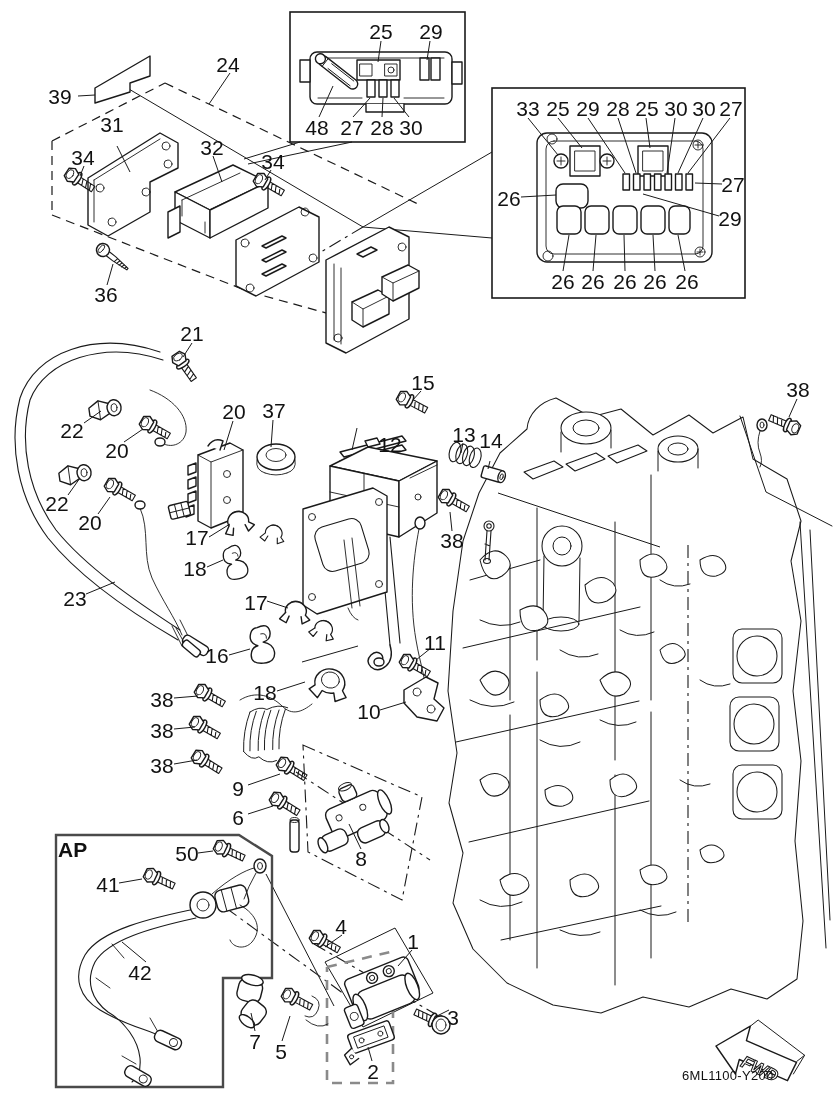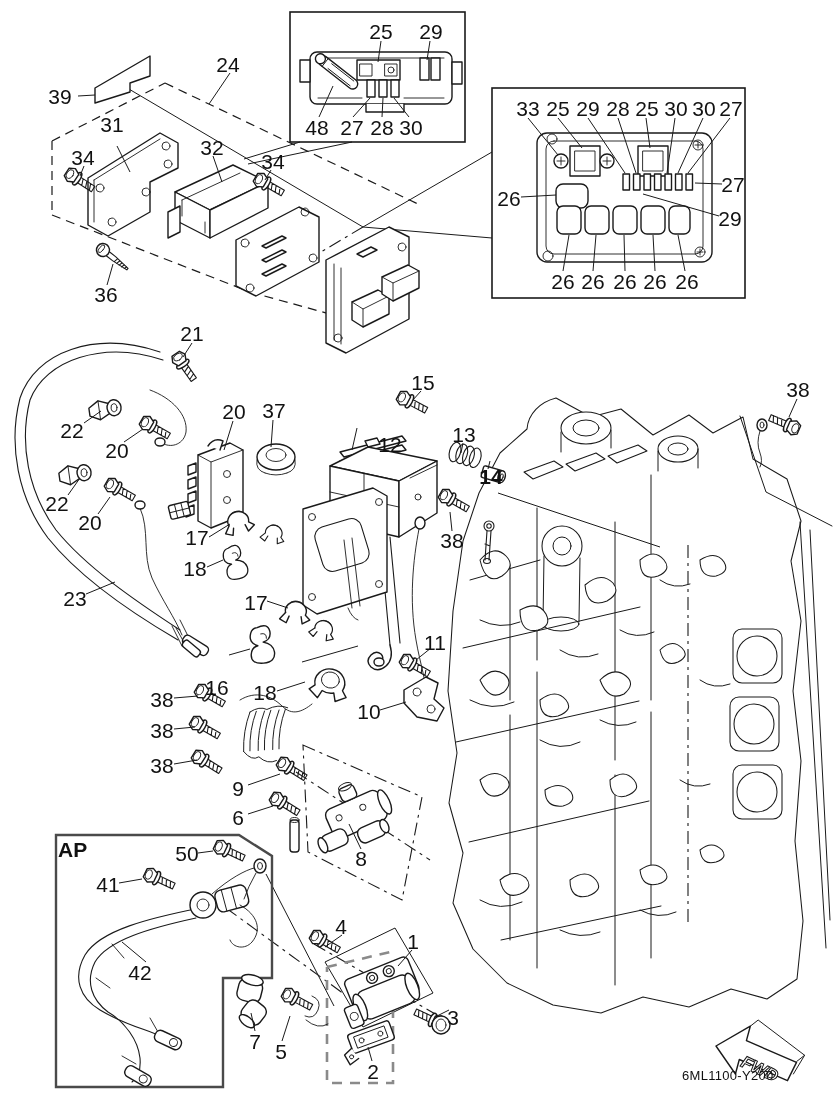--- a/index.html
+++ b/index.html
@@ -470,27 +470,27 @@
       <span class="callout" style="left: 192px; top: 333px;">21</span>
       <span class="callout" style="left: 72px; top: 430px;">22</span>
       <span class="callout" style="left: 117px; top: 450px;">20</span>
       <span class="callout" style="left: 57px; top: 503px;">22</span>
       <span class="callout" style="left: 90px; top: 522px;">20</span>
       <span class="callout" style="left: 234px; top: 411px;">20</span>
       <span class="callout" style="left: 274px; top: 410px; text-align: right;">37</span>
       <span class="callout" style="left: 358px; top: 444px; margin-left: 32px;">12</span>
       <span class="callout" style="left: 423px; top: 382px;">15</span>
       <span class="callout" style="left: 464px; top: 434px;">13</span>
-      <span class="callout" style="left: 491px; top: 476px; font-weight: bold;">14</span>
+      <span class="callout" style="left: 491px; top: 440px;">14</span>
       <span class="callout" style="left: 452px; top: 540px;">38</span>
       <span class="callout" style="left: 75px; top: 598px;">23</span>
       <span class="callout" style="left: 197px; top: 537px;">17</span>
       <span class="callout" style="left: 195px; top: 568px;">18</span>
       <span class="callout" style="left: 256px; top: 602px;">17</span>
-      <span class="callout" style="left: 217px; top: 655px; margin-top: 32px;">16</span>
+      <span class="callout" style="left: 217px; top: 655px;">16</span>
       <span class="callout" style="left: 265px; top: 692px;">18</span>
       <span class="callout" style="left: 435px; top: 642px;">11</span>
       <span class="callout" style="left: 369px; top: 711px;">10</span>
       <span class="callout" style="left: 162px; top: 699px;">38</span>
       <span class="callout" style="left: 162px; top: 730px;">38</span>
       <span class="callout" style="left: 162px; top: 765px;">38</span>
       <span class="callout" style="left: 238px; top: 788px;">9</span>
       <span class="callout" style="left: 238px; top: 817px;">6</span>
       <span class="callout" style="left: 361px; top: 858px;">8</span>
       <span class="callout" style="left: 187px; top: 853px;">50</span>

